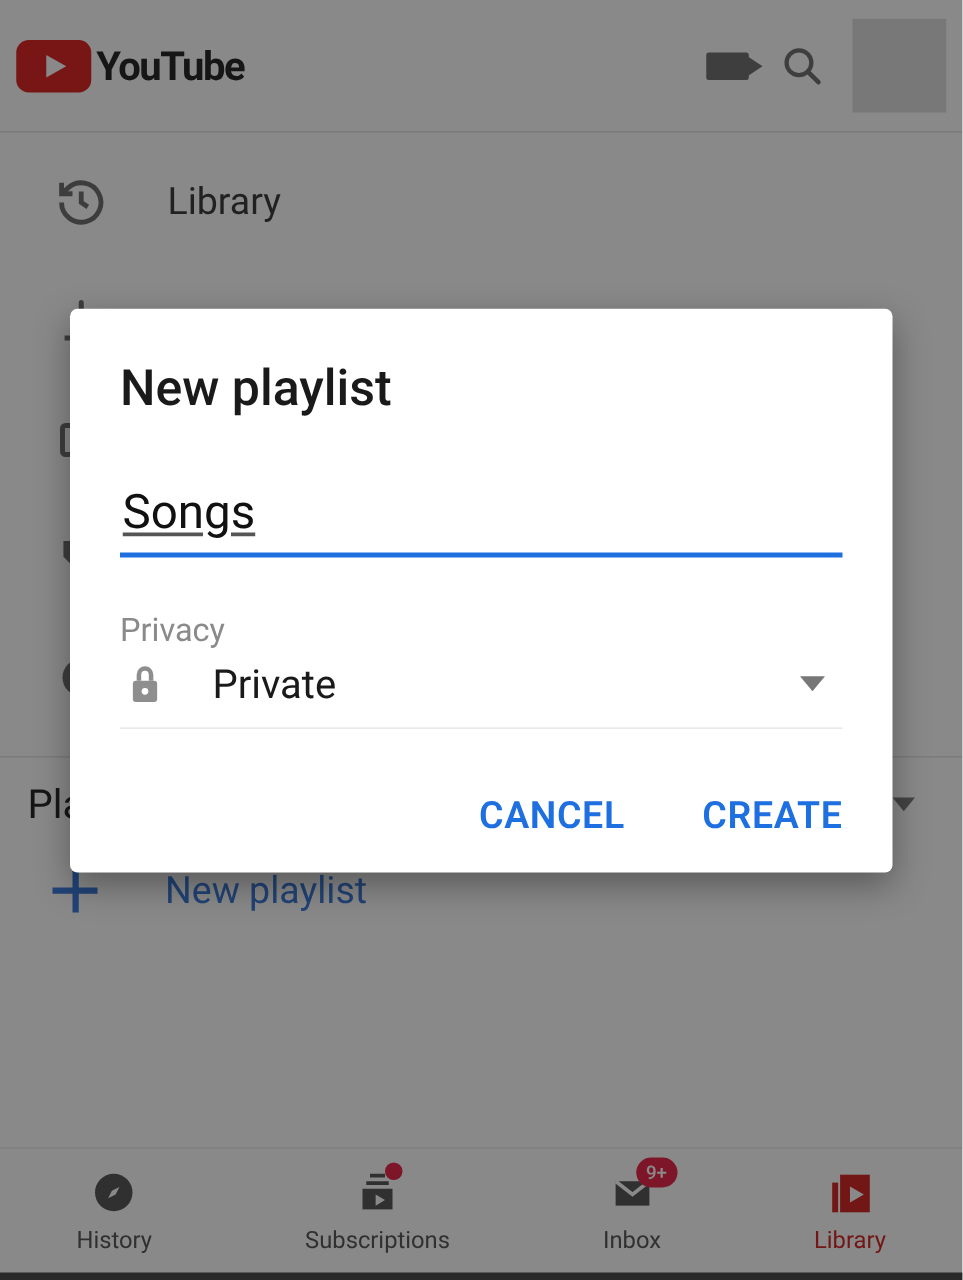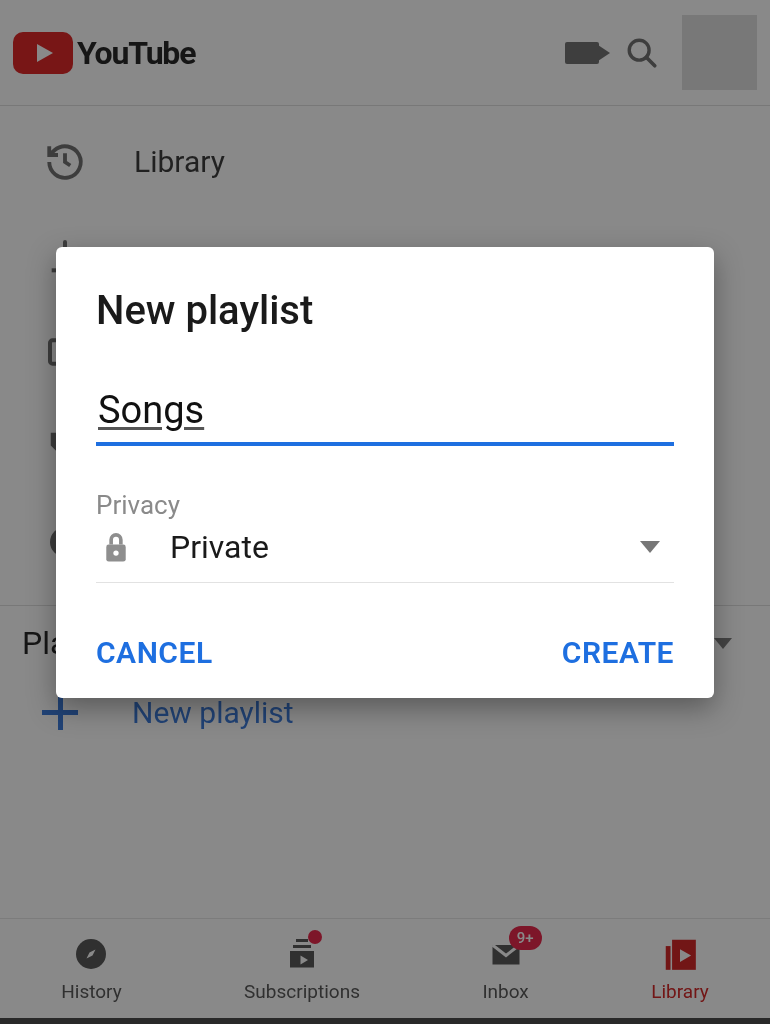--- a/index.html
+++ b/index.html
@@ -87,21 +87,21 @@
   }
   .privacy-label { margin-top: 44px; font-size: 26px; color: #8a8a8a; }
   .privacy-select {
     display: flex; align-items: center; margin-top: 2px; padding: 6px 8px 16px 2px;
     border-bottom: 1px solid #e2e2e2;
     justify-content: space-between;
   }
   .lock-icon { width: 36px; height: 36px; display:flex; align-items:center; justify-content:center; margin-right: 36px; }
   .privacy-value { font-size: 32px; color: #1a1a1a; }
   .chev-down { margin-left: auto; width: 0; height: 0; border-left: 10px solid transparent; border-right: 10px solid transparent; border-top: 12px solid #777; margin-right: 6px; }
-  .dialog-actions { display: flex; justify-content: space-between; gap: 36px; margin-top: 52px; }
+  .dialog-actions { display: flex; justify-content: flex-end; gap: 62px; margin-top: 52px; }
   .dlg-btn { background: none; border: none; font-size: 30px; font-weight: 600; color: #1e6fe0; letter-spacing: 0.5px; cursor: pointer; font-family: inherit; }
 
   .chev-down-sm { width: 0; height: 0; border-left: 9px solid transparent; border-right: 9px solid transparent; border-top: 11px solid #666; }
 </style>
 </head>
 <body>
 
 <div class="screen">
 
   <div class="header">

